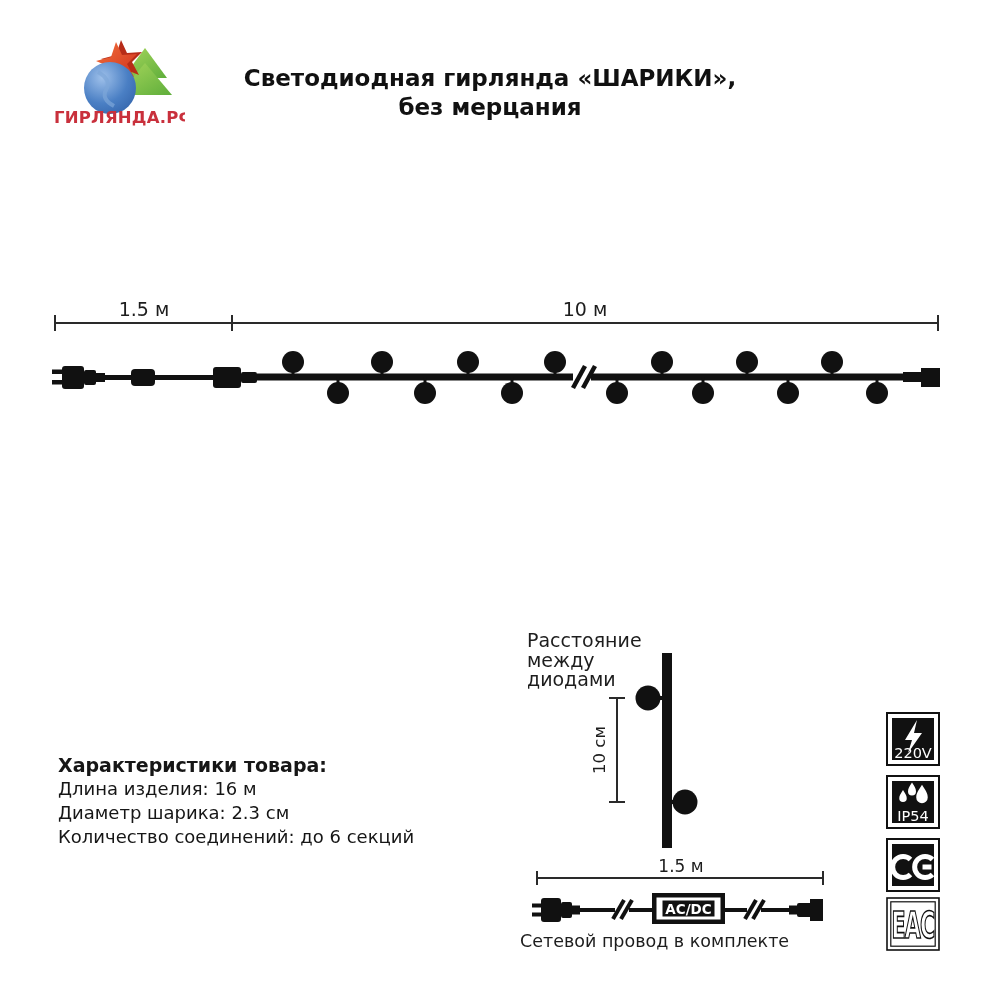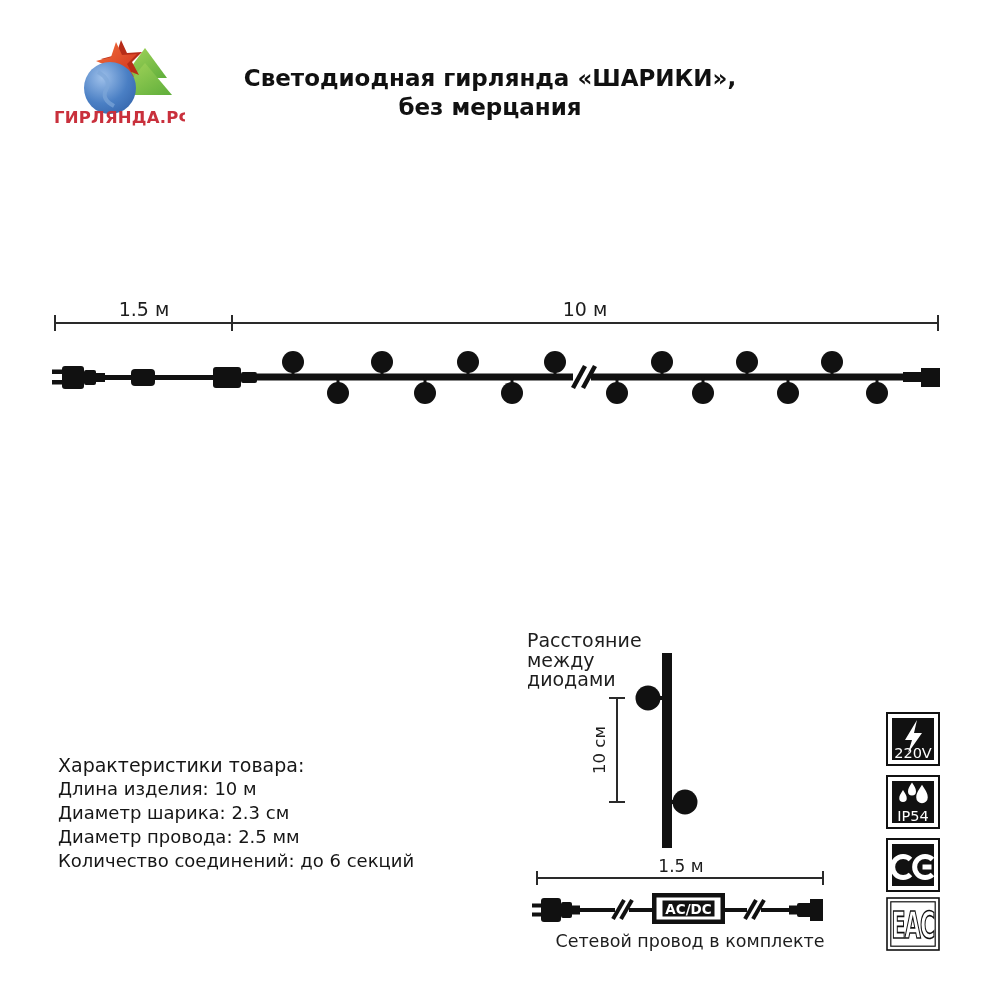--- a/index.html
+++ b/index.html
@@ -6,23 +6,23 @@
   #page{position:relative;width:1000px;height:1000px;background:#fff;overflow:hidden;
         font-family:"DejaVu Sans","Liberation Sans",sans-serif;color:#111;}
   .abs{position:absolute;}
   
   #title{left:190px;top:40px;width:600px;text-align:center;
          font-size:23px;font-weight:bold;line-height:29px;color:#111;margin-top:24px;}
   
   #spacing-caption{left:527px;top:631px;width:150px;font-size:19px;line-height:19.5px;color:#1d1d1d;}
   
   #specs{left:58px;top:753px;width:440px;font-size:18px;line-height:24px;color:#161616;}
-  #specs .specs-heading{font-weight:normal;font-size:19px;}
-  
-  #cord-caption{left:520px;top:931px;width:340px;text-align:center;font-size:17.5px;color:#1d1d1d;}
+  #specs .specs-heading{font-weight:bold;font-size:19px;}
+  
+  #cord-caption{left:520px;top:931px;width:340px;font-size:17.5px;color:#1d1d1d;}
   svg{display:block;}
   svg text{font-family:"DejaVu Sans","Liberation Sans",sans-serif;}
 </style>
 </head>
 <body>
 
 <div id="page">
 
   <svg class="abs" style="left:50px;top:36px;" width="135" height="92" viewBox="0 0 135 92">
     <defs>
@@ -155,23 +155,22 @@
     <g stroke="#2a2a2a" stroke-width="2">
       <line x1="62" y1="53" x2="62" y2="157"></line>
       <line x1="54" y1="53" x2="70" y2="53"></line>
       <line x1="54" y1="157" x2="70" y2="157"></line>
     </g>
     <text transform="translate(50,105) rotate(-90)" text-anchor="middle" font-size="16.5" fill="#1d1d1d">10 см</text>
   </svg>
 
   <div id="specs" class="abs">
     <div class="specs-heading">Характеристики товара:</div>
-    <div class="spec-line">Длина изделия: 10 м</div>
+    <div class="spec-line">Длина изделия: 16 м</div>
     <div class="spec-line">Диаметр шарика: 2.3 см</div>
-    <div class="spec-line">Диаметр провода: 2.5 мм</div>
     <div class="spec-line">Количество соединений: до 6 секций</div>
   </div>
 
   <svg class="abs" style="left:886px;top:712px;" width="54" height="54" viewBox="0 0 54 54">
     <rect x="1" y="1" width="52" height="52" fill="#fff" stroke="#111" stroke-width="2"></rect>
     <rect x="6" y="6" width="42" height="42" fill="#111"></rect>
     <path d="M31 8 L19 28 L26 28 L22 41 L36 21 L28 21 Z" fill="#fff"></path>
     <text x="27" y="46" text-anchor="middle" font-size="14.5" fill="#fff">220V</text>
   </svg>
 

